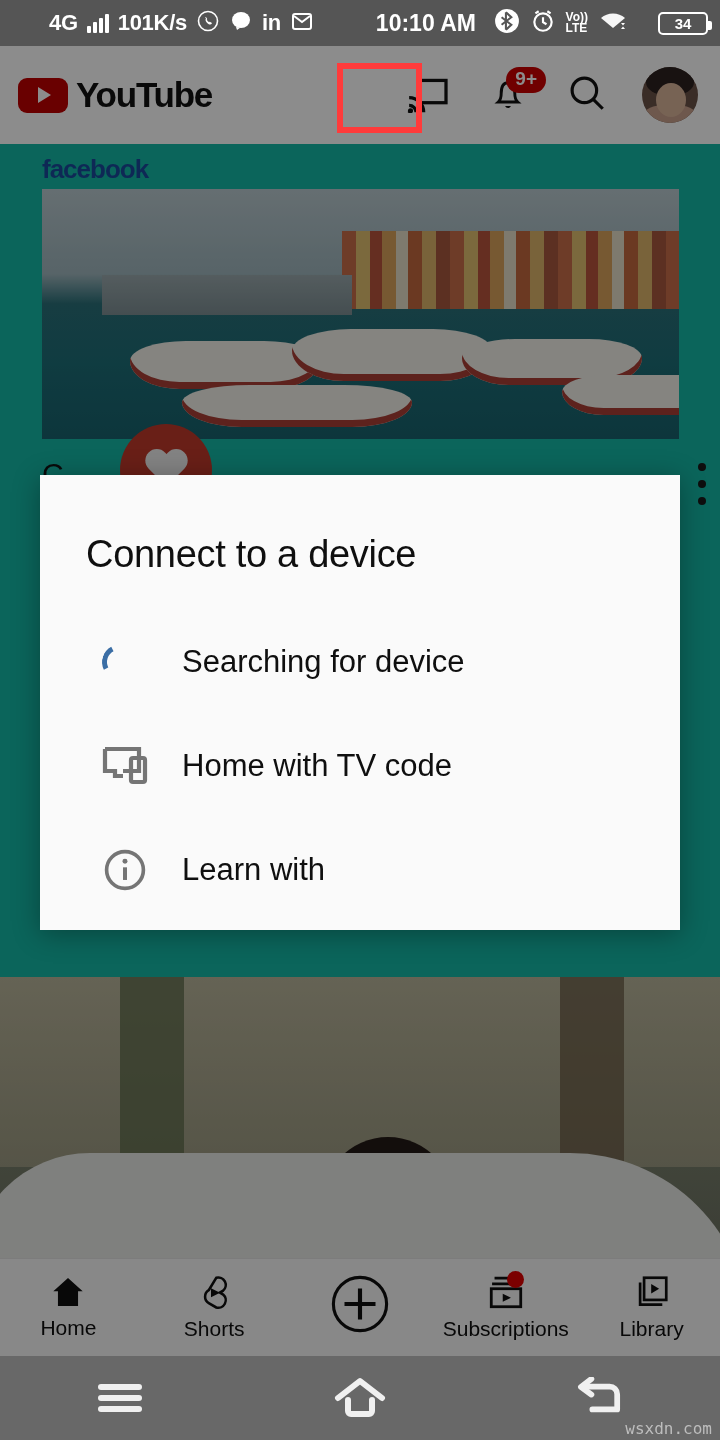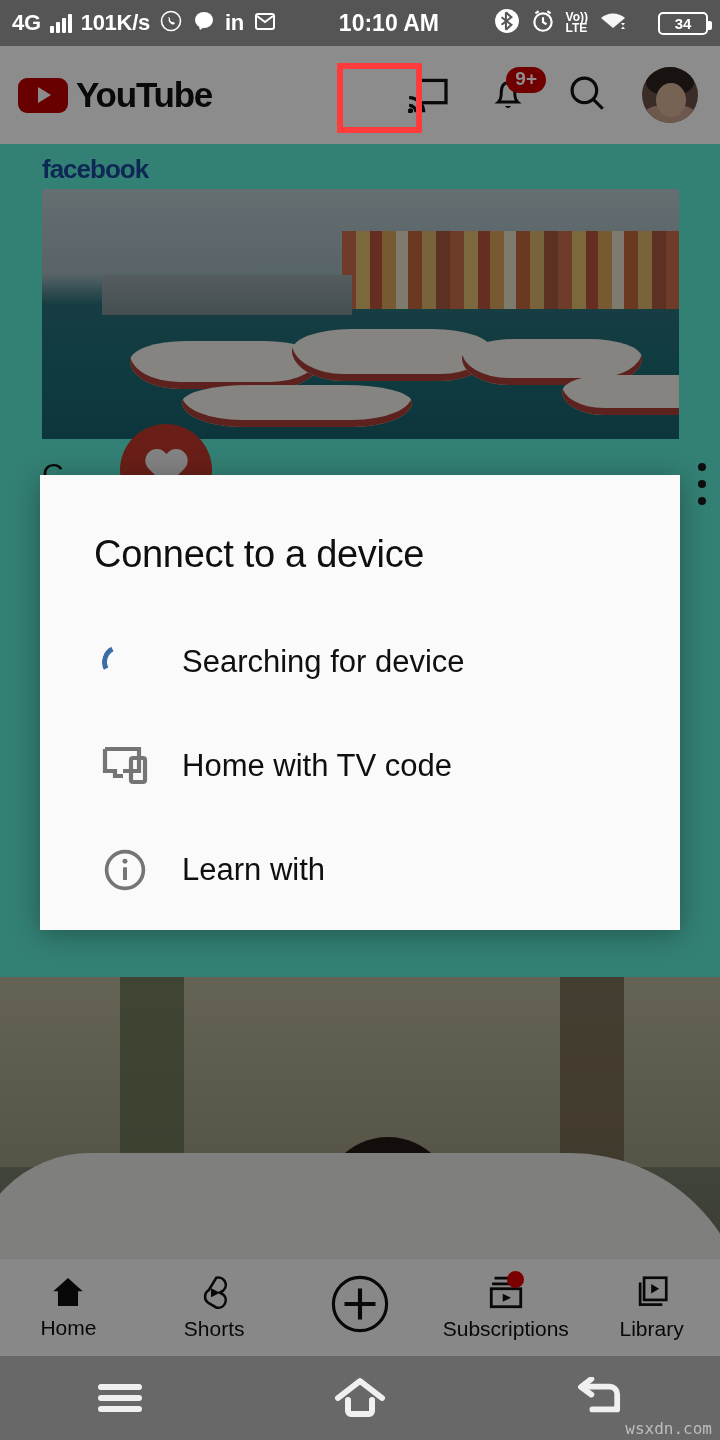--- a/index.html
+++ b/index.html
@@ -9,21 +9,21 @@
     background:#6e6e6e;
     position:relative;
   }
 
   
   .statusbar{
     position:absolute; left:0; top:0; width:720px; height:46px;
     background:#555555; color:#ffffff;
     display:flex; align-items:center; padding:0 12px;
   }
-  .sb-left{ display:flex; align-items:center; gap:9px; }
+  .sb-left{ display:flex; align-items:center; gap:9px;margin-left:37px; }
   .sb-right{ display:flex; align-items:center; gap:10px; margin-left:auto; }
   .sb-text{ font-size:22px; font-weight:bold; letter-spacing:-.3px; }
   .sb-time{ font-size:23px; font-weight:bold; margin-left:62px; }
   .bars{ display:flex; align-items:flex-end; gap:2px; height:20px; }
   .bars i{ display:block; width:4px; background:#fff; border-radius:1px; }
   .bars i:nth-child(1){ height:7px; }
   .bars i:nth-child(2){ height:11px; }
   .bars i:nth-child(3){ height:15px; }
   .bars i:nth-child(4){ height:19px; }
   .ic{ display:inline-block; }
@@ -34,21 +34,21 @@
   }
   .battery:after{
     content:""; position:absolute; right:-6px; top:7px;
     width:4px; height:9px; background:#fff; border-radius:0 2px 2px 0;
   }
   .volte{ display:flex; flex-direction:column; line-height:.92; font-size:12px; font-weight:bold; }
 
   
   .app{
     position:absolute; left:0; top:46px; width:720px; height:1310px;
-    background:#5eead4;
+    background:#14b8a6;
   }
   .dim{
     position:absolute; left:0; top:46px; width:720px; height:1310px;
     background:rgba(0,0,0,0.45); z-index:40; pointer-events:none;
   }
 
   
   .yt-header{
     position:absolute; left:0; top:0; width:720px; height:98px;
     background:#ffffff; display:flex; align-items:center; padding:0 18px;
@@ -185,21 +185,21 @@
   }
 
   
   .dialog{
     position:absolute; left:40px; top:475px; width:640px; height:455px;
     background:#fafafa; z-index:60;
     box-shadow:0 4px 26px rgba(0,0,0,.32);
   }
   .dlg-title{
     font-size:38px; color:#0f0f0f; font-weight:400;
-    padding:58px 0 0 46px; letter-spacing:-.3px;margin-left:8px;
+    padding:58px 0 0 46px; letter-spacing:-.3px;
   }
   .dlg-list{ margin-top:34px; }
   .dlg-row{
     display:flex; align-items:center; height:104px; padding-left:46px; cursor:pointer;
   }
   .dlg-ico{ width:96px; display:flex; align-items:center; justify-content:flex-start; padding-left:16px;}
   .dlg-label{ font-size:31px; color:#0f0f0f; }
   .spinner{
     width:34px; height:34px; border-radius:50%;
     border:5px solid transparent; border-left-color:#3b6ea5;

